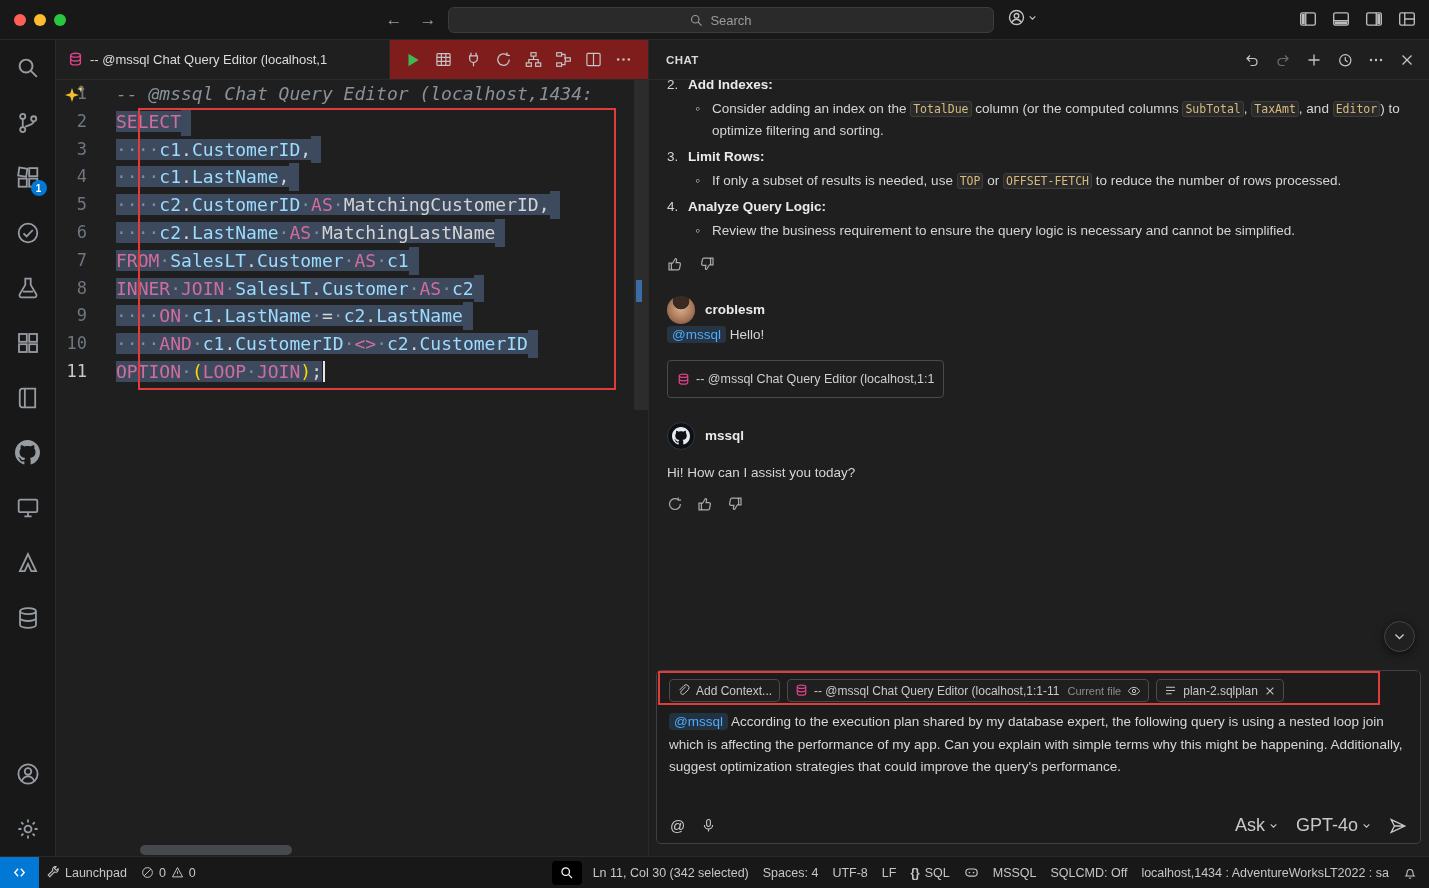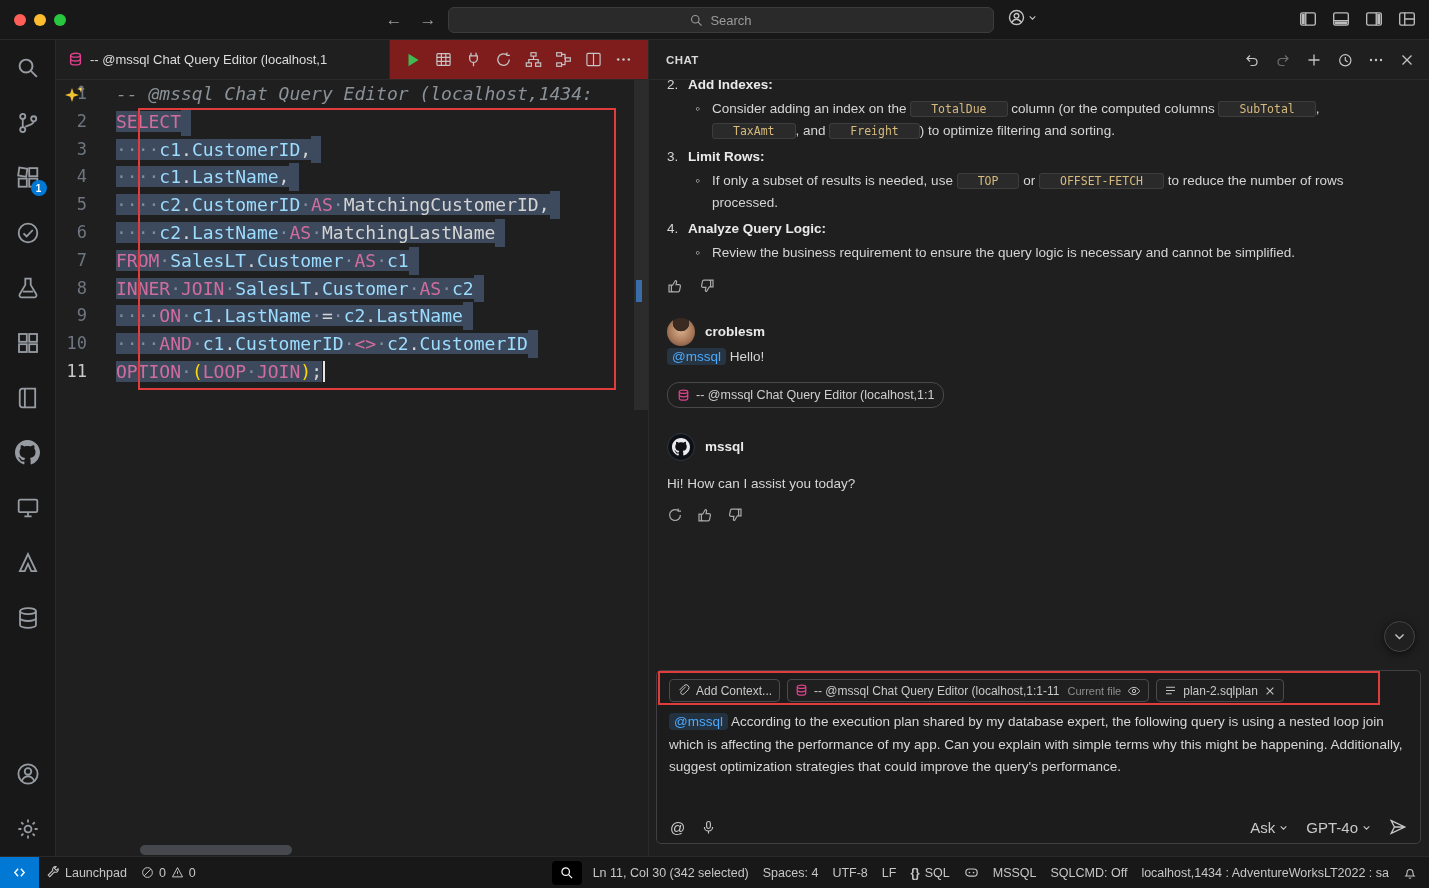--- a/index.html
+++ b/index.html
@@ -76,51 +76,51 @@
     padding:0 24px 0 18px; font-size:13.5px; line-height:22px; color:#d5d5d5; }
   #chat-scroll-inner { margin-top:-6px; }
   .ans-item { margin-bottom:4px; }
   .ans-head { display:flex; gap:6px; }
   .ans-num { width:15px; flex:none; }
   .ans-title { font-weight:700; color:#eaeaea; }
   .bullet { display:flex; padding-left:28px; margin-top:2px; }
   .bullet-marker { width:17px; flex:none; }
   .bullet-text { flex:1; }
   .code-chip { font-family:"DejaVu Sans Mono", monospace; font-size:11.5px; background:#2a2a2a;
-    border:1px solid #3d3d3d; border-radius:3px; padding:0 20px; color:#d7ba7d; white-space:nowrap; }
+    border:1px solid #3d3d3d; border-radius:3px; padding:0 2px; color:#d7ba7d; white-space:nowrap; }
   .feedback-row { display:flex; gap:16px; margin-top:14px; color:#ababab; }
   .turn-header { display:flex; align-items:center; gap:10px; margin-top:24px; }
   .avatar { width:28px; height:28px; border-radius:50%; flex:none; }
   .avatar-user { background:
       radial-gradient(circle at 50% 18%, #3a2a22 0 30%, rgba(0,0,0,0) 32%),
       radial-gradient(circle at 50% 45%, #d9b08c 0%, #a9785a 55%, #5f4632 100%); }
   .avatar-agent { background:#0d1117; border:1px solid #30363d; display:flex; align-items:center; justify-content:center; color:#e8eaed; }
   .turn-name { font-weight:700; color:#eaeaea; }
   .user-msg { margin-top:0; }
   .mention { color:#4daafc; background:rgba(77,170,252,0.16); border-radius:4px; padding:1px 5px; }
-  .attach-chip { display:inline-flex; align-items:center; gap:6px; margin-top:14px; height:26px;
-    border:1px solid #4a4a4a; border-radius:12px; padding:0 9px; font-size:12.5px; color:#cfcfcf; }
+  .attach-chip { display:inline-flex; align-items:center; gap:6px; margin-top:14px; height:38px;
+    border:1px solid #4a4a4a; border-radius:4px; padding:0 9px; font-size:12.5px; color:#cfcfcf; }
   .agent-msg { margin-top:12px; }
   .agent-actions { display:flex; gap:14px; margin-top:12px; color:#ababab; }
 
   #scroll-fab { position:absolute; right:14px; top:581px; width:31px; height:31px; border-radius:50%;
     background:#202021; border:1px solid #454545; display:flex; align-items:center; justify-content:center;
     color:#c8c8c8; box-shadow:0 2px 8px rgba(0,0,0,0.55); }
 
   #chat-input { position:absolute; left:7px; right:8px; bottom:12px; height:174px; background:#1c1c1c;
     border:1px solid #3f3f44; border-radius:5px; padding:8px 12px; }
   .chips-row { display:flex; align-items:center; gap:7px; }
   .chip { display:inline-flex; align-items:center; gap:6px; height:23px; border:1px solid #4a4a4f;
     border-radius:4px; padding:0 7px; font-size:12px; color:#c9c9c9; background:#1f1f1f; white-space:nowrap; }
   .chip-dim { color:#8d8d8d; font-size:11px; margin-left:2px; }
   #input-text { margin-top:9px; font-size:13.5px; line-height:22.5px; color:#d6d6d6; }
   #input-controls { position:absolute; left:13px; right:13px; bottom:7px; display:flex; align-items:center;
     gap:16px; color:#c9c9c9; }
   .at-glyph { font-size:15px; }
-  .ctrl-right { margin-left:auto; display:flex; align-items:center; gap:18px; font-size:15px; }
+  .ctrl-right { margin-left:auto; display:flex; align-items:center; gap:18px; font-size:18px; }
   .dd { display:flex; align-items:center; gap:4px; }
 
   
   #statusbar { left:0; right:0; bottom:0; height:32px; background:#181818; border-top:1px solid #2a2a2a;
     display:flex; align-items:center; font-size:12.5px; color:#c7c7c7; }
   .sb-remote { width:39px; height:100%; background:#0078d4; color:#fff; display:flex; align-items:center; justify-content:center; flex:none; }
   .sb-item { display:flex; align-items:center; gap:5px; padding:0 7px; height:100%; white-space:nowrap; }
   .sb-right { margin-left:auto; display:flex; align-items:center; height:100%; }
   .sb-zoom { background:#000; border-radius:4px; height:24px; width:30px; display:flex; align-items:center;
     justify-content:center; margin-right:4px; }
@@ -454,21 +454,21 @@
   <div id="chat-scroll">
     <div id="chat-scroll-inner">
       <div id="answer-list">
           <div class="ans-item">
             <div class="ans-head">
               <span class="ans-num">2.</span>
               <span class="ans-title">Add Indexes:</span>
             </div>
             <div class="bullet">
               <span class="bullet-marker">◦</span>
-              <span class="bullet-text">Consider adding an index on the <span class="code-chip">TotalDue</span> column (or the computed columns <span class="code-chip">SubTotal</span>, <span class="code-chip">TaxAmt</span>, and <span class="code-chip">Freight</span>) to optimize filtering and sorting.</span>
+              <span class="bullet-text">Consider adding an index on the <span class="code-chip">TotalDue</span> column (or the computed columns <span class="code-chip">SubTotal</span>, <span class="code-chip">TaxAmt</span>, and <span class="code-chip">Editor</span>) to optimize filtering and sorting.</span>
             </div>
           </div>
           <div class="ans-item">
             <div class="ans-head">
               <span class="ans-num">3.</span>
               <span class="ans-title">Limit Rows:</span>
             </div>
             <div class="bullet">
               <span class="bullet-marker">◦</span>
               <span class="bullet-text">If only a subset of results is needed, use <span class="code-chip">TOP</span> or <span class="code-chip">OFFSET-FETCH</span> to reduce the number of rows processed.</span>

